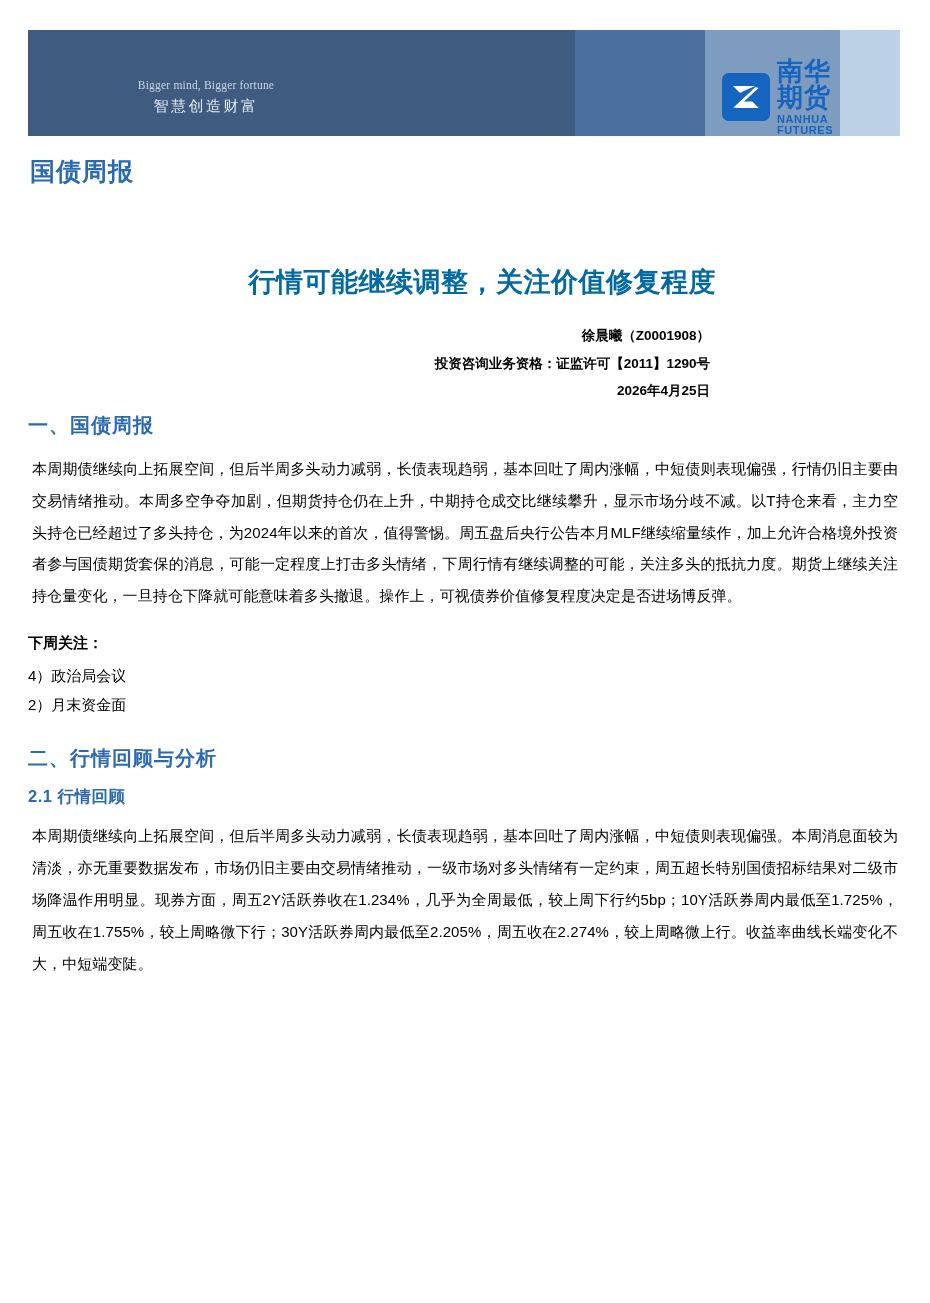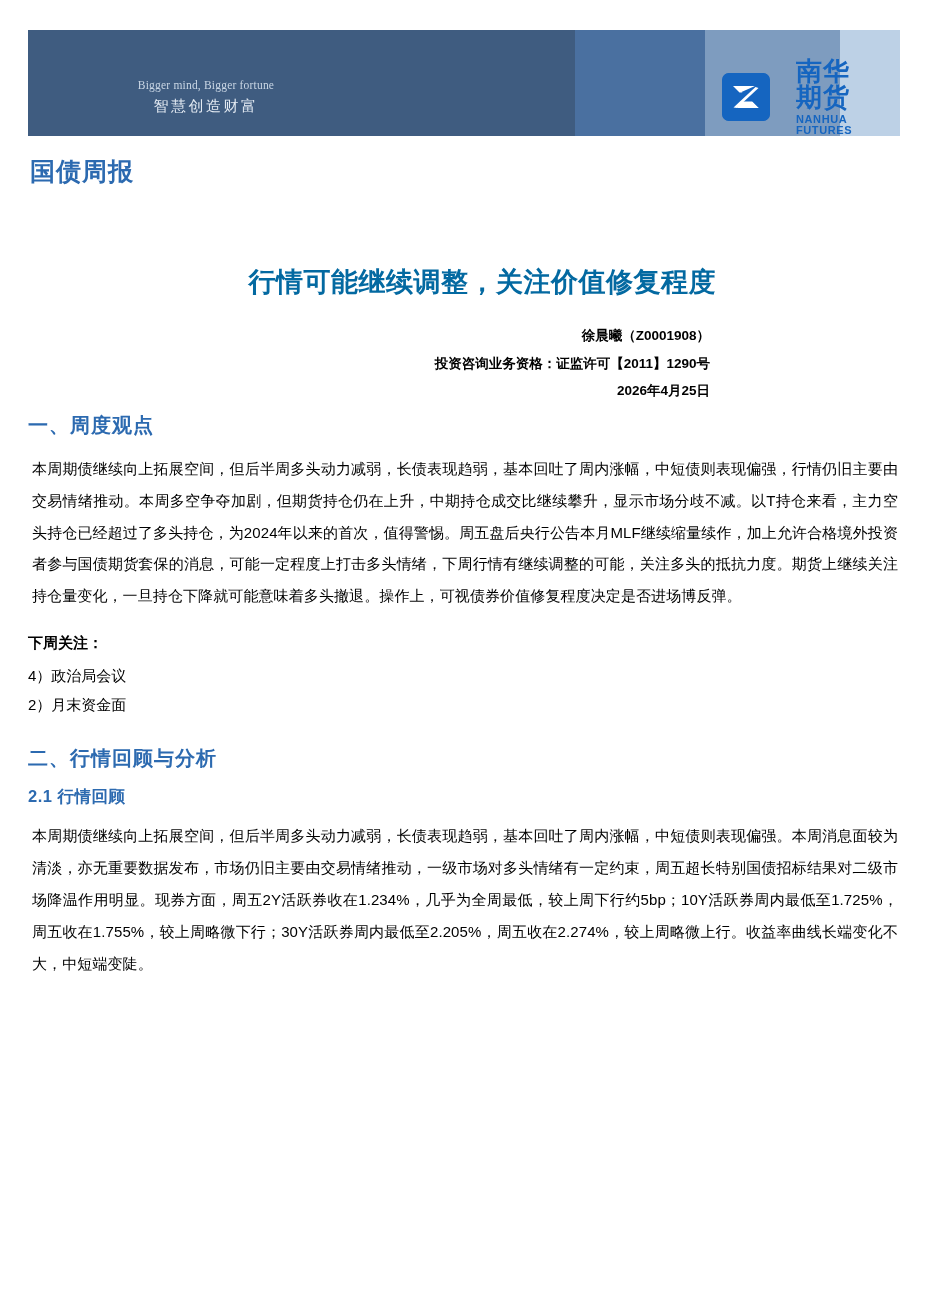--- a/index.html
+++ b/index.html
@@ -64,21 +64,21 @@
     margin-top: 2px;
   }
 
   
   .logo {
     position: absolute;
     left: 722px;
     top: 58px;
     display: flex;
     align-items: center;
-    gap: 26px;
+    gap: 7px;
   }
   .logo-mark {
     width: 48px;
     height: 48px;
     border-radius: 7px;
     background: #1565c0;
     position: relative;
     overflow: hidden;
     flex: none;
   }
@@ -220,21 +220,21 @@
   <div class="main-title">行情可能继续调整，关注价值修复程度</div>
 
   <div class="meta">
     <div>徐晨曦（Z0001908）</div>
     <div>投资咨询业务资格：证监许可【2011】1290号</div>
     <div>2026年4月25日</div>
   </div>
 
   <div class="content">
 
-    <h2 class="sec">一、周度观点</h2>
+    <h2 class="sec">一、国债周报</h2>
     <p class="body">本周期债继续向上拓展空间，但后半周多头动力减弱，长债表现趋弱，基本回吐了周内涨幅，中短债则表现偏强，行情仍旧主要由交易情绪推动。本周多空争夺加剧，但期货持仓仍在上升，中期持仓成交比继续攀升，显示市场分歧不减。以T持仓来看，主力空头持仓已经超过了多头持仓，为2024年以来的首次，值得警惕。周五盘后央行公告本月MLF继续缩量续作，加上允许合格境外投资者参与国债期货套保的消息，可能一定程度上打击多头情绪，下周行情有继续调整的可能，关注多头的抵抗力度。期货上继续关注持仓量变化，一旦持仓下降就可能意味着多头撤退。操作上，可视债券价值修复程度决定是否进场博反弹。</p>
 
     <div class="watch-title">下周关注：</div>
     <p class="watch-item">4）政治局会议</p>
     <p class="watch-item">2）月末资金面</p>
 
     <div class="gap-a"></div>
 
     <h2 class="sec">二、行情回顾与分析</h2>
     <h3 class="subsec">2.1 行情回顾</h3>

